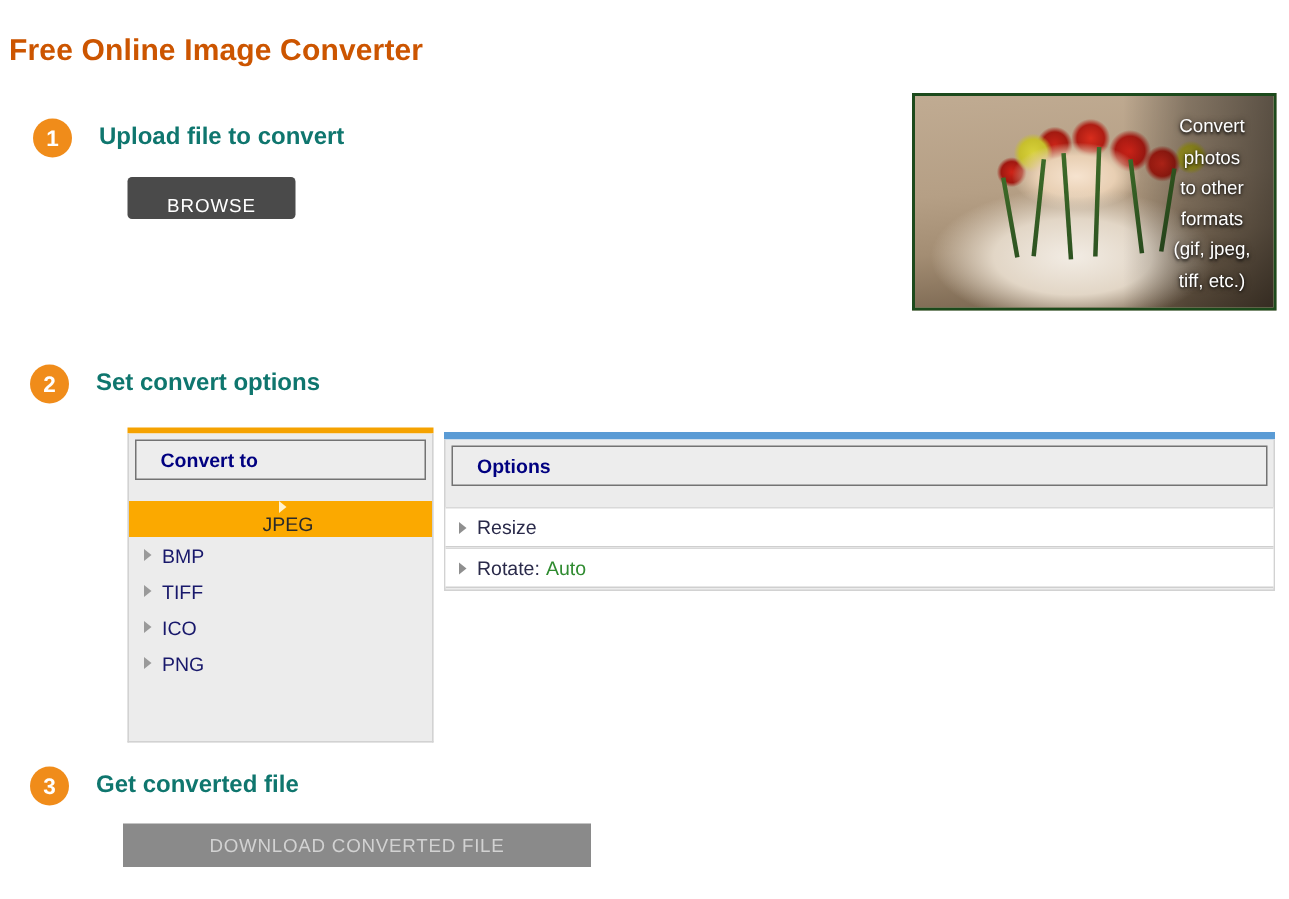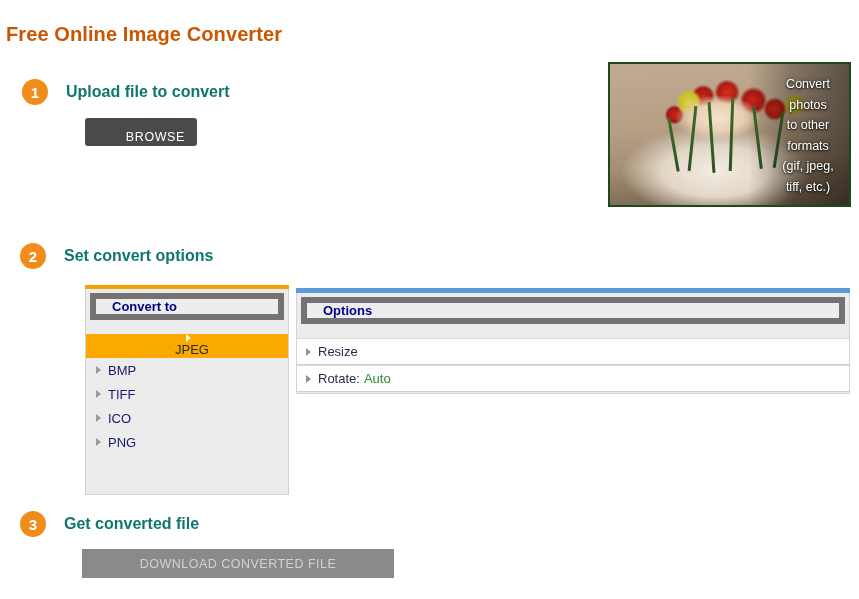--- a/index.html
+++ b/index.html
@@ -70,21 +70,20 @@
     height: 28px;
     background: #4a4a4a;
     border: none;
     border-radius: 3px;
     color: #ffffff;
     font-family: "Liberation Sans", sans-serif;
     font-size: 12.5px;
     letter-spacing: 0.6px;
     cursor: pointer;
     padding: 12px;
-    text-align: right;
   }
 
   
   .promo {
     position: absolute;
     left: 608px;
     top: 62px;
     width: 243px;
     height: 145px;
     border: 2px solid #1c4a1c;
@@ -153,21 +152,21 @@
     left: 85px;
     top: 285px;
     width: 204px;
     height: 4px;
     background: #f5a200;
   }
   .panel-header {
     margin: 4px 4px 0 4px;
     height: 27px;
     background: #ededed;
-    border: 6px solid #737373;
+    border: 1px solid #737373;
     display: flex;
     align-items: center;
     padding-left: 16px;
     box-sizing: border-box;
     font-size: 13px;
     font-weight: bold;
     color: #000080;
   }
   .format-list {
     margin-top: 14px;

